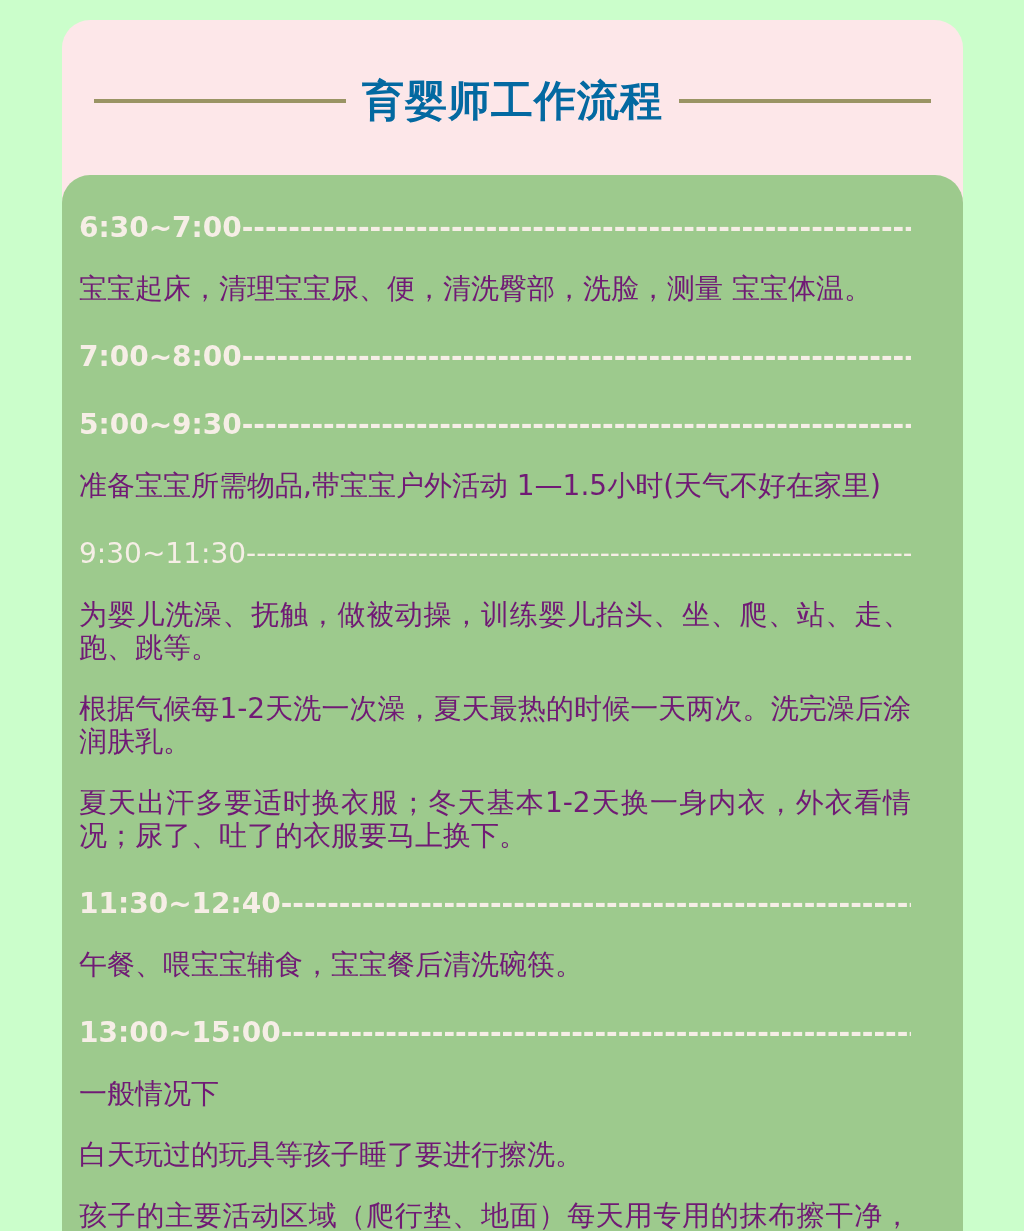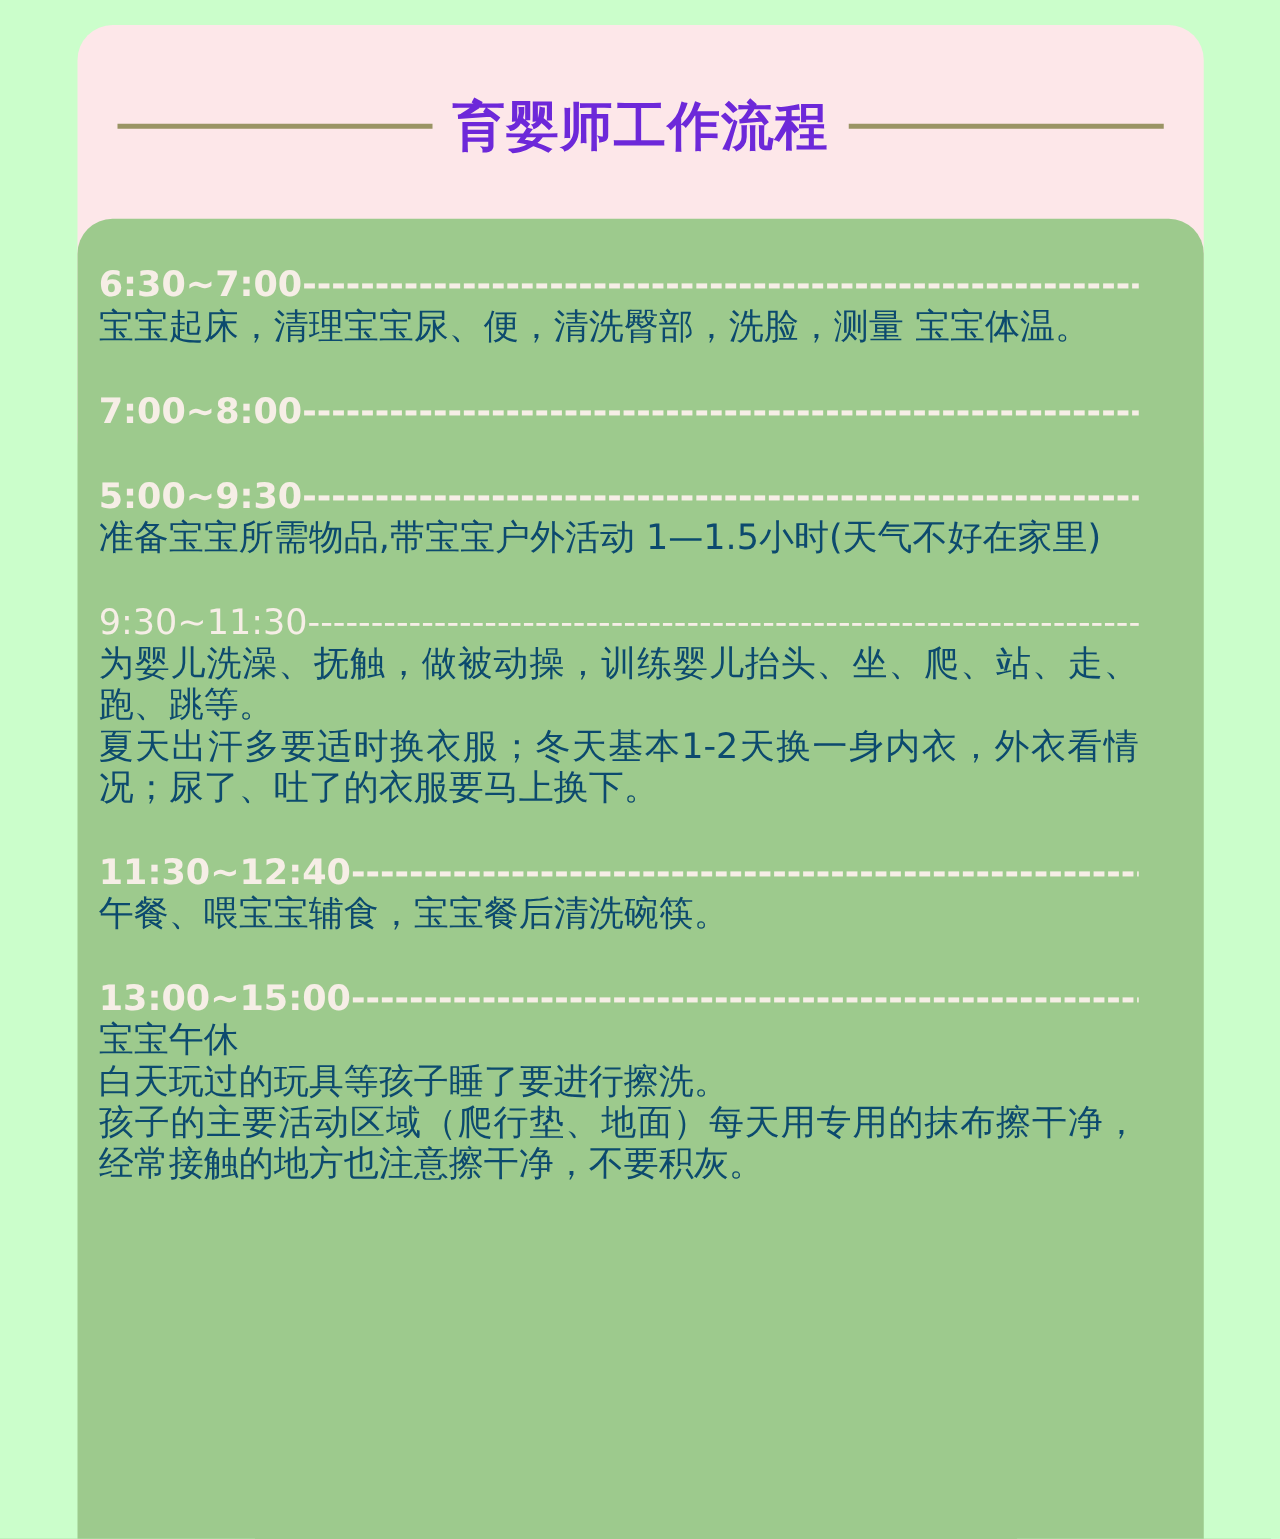--- a/index.html
+++ b/index.html
@@ -29,21 +29,21 @@
     justify-content: center;
   }
   .title-line {
     width: 252px;
     height: 4px;
     background: #9a9464;
   }
   .page-title {
     font-size: 42px;
     font-weight: 700;
-    color: #6d28d9;
+    color: #0369a1;
     letter-spacing: 1px;
     margin: 0 16px;
     line-height: 1.1;
     white-space: nowrap;
   }
   .schedule-card {
     position: absolute;
     left: 62px;
     top: 175px;
     width: 901px;
@@ -64,23 +64,24 @@
     line-height: 33px;
     white-space: nowrap;
     overflow: hidden;
   }
   .section-heading.regular {
     font-weight: 400;
   }
   .section p {
     font-size: 28px;
     font-weight: 400;
-    color: #0c4a6e;
+    color: #701a75;
     line-height: 33px;
     text-align: justify;
+    margin-top: 28px;
   }
 </style>
 </head>
 <body>
 
 <div class="header-card">
   <div class="title-row">
     <div class="title-line"></div>
     <div class="page-title">育婴师工作流程</div>
     <div class="title-line"></div>
@@ -99,28 +100,29 @@
   </div>
 
   <div class="section">
     <div class="section-heading"><span>5:00~9:30</span><span>------------------------------------------------------------------------------------------------</span></div>
     <p>准备宝宝所需物品,带宝宝户外活动 1—1.5小时(天气不好在家里)</p>
   </div>
 
   <div class="section">
     <div class="section-heading regular"><span>9:30~11:30</span><span>------------------------------------------------------------------------------------------------</span></div>
     <p>为婴儿洗澡、抚触，做被动操，训练婴儿抬头、坐、爬、站、走、跑、跳等。</p>
+    <p>根据气候每1-2天洗一次澡，夏天最热的时候一天两次。洗完澡后涂润肤乳。</p>
     <p>夏天出汗多要适时换衣服；冬天基本1-2天换一身内衣，外衣看情况；尿了、吐了的衣服要马上换下。</p>
   </div>
 
   <div class="section">
     <div class="section-heading"><span>11:30~12:40</span><span>------------------------------------------------------------------------------------------------</span></div>
     <p>午餐、喂宝宝辅食，宝宝餐后清洗碗筷。</p>
   </div>
 
   <div class="section">
     <div class="section-heading"><span>13:00~15:00</span><span>------------------------------------------------------------------------------------------------</span></div>
-    <p>宝宝午休</p>
+    <p>一般情况下</p>
     <p>白天玩过的玩具等孩子睡了要进行擦洗。</p>
     <p>孩子的主要活动区域（爬行垫、地面）每天用专用的抹布擦干净，经常接触的地方也注意擦干净，不要积灰。</p>
   </div>
 
 </div>
 
 </body></html>

